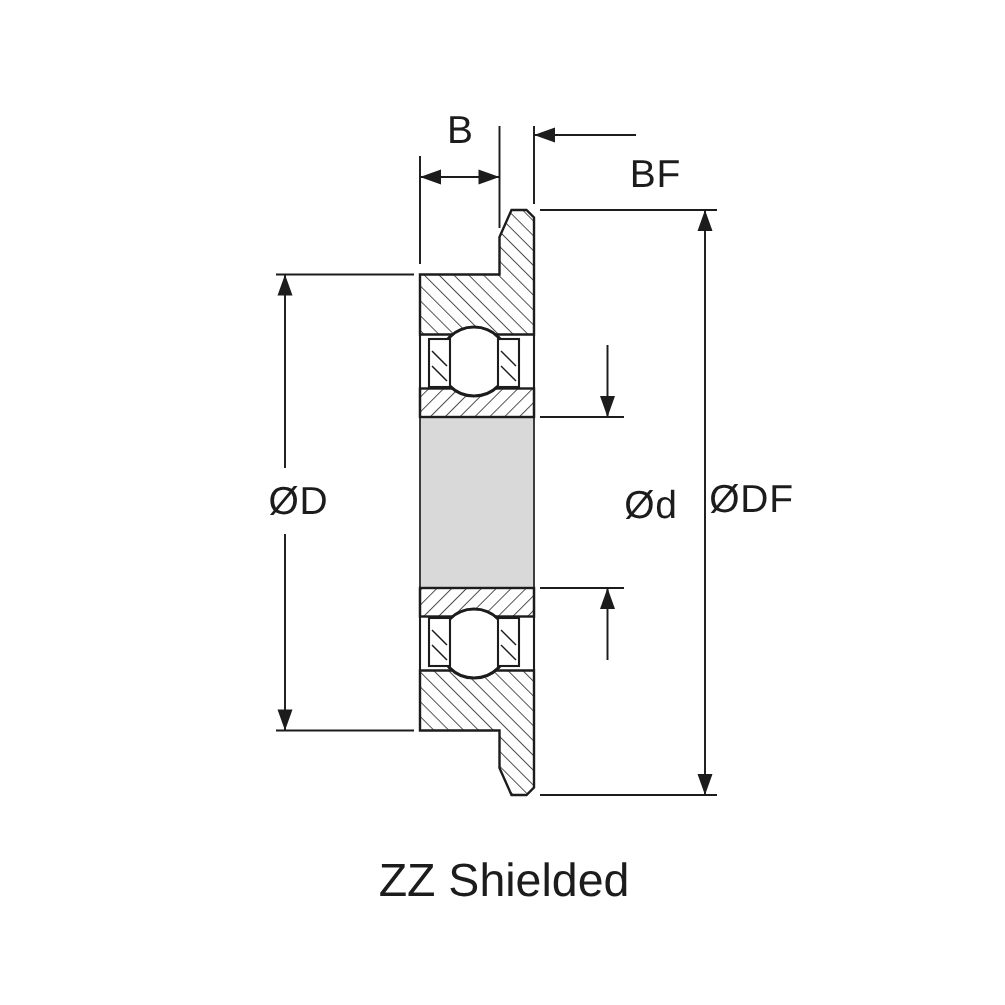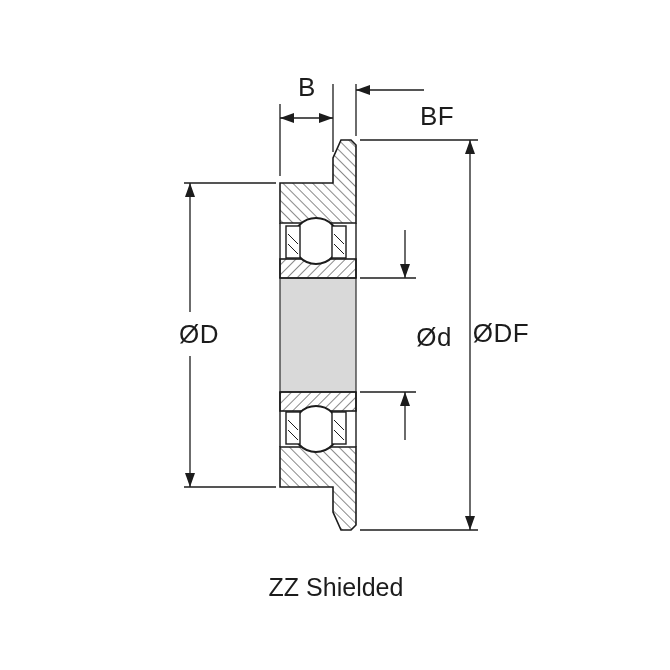--- a/index.html
+++ b/index.html
@@ -18,21 +18,21 @@
     position:absolute;
     transform:translate(-50%,-50%);
     font-size:26px;
     color:var(--line-color,#1c1c1c);
     white-space:nowrap;
     letter-spacing:0.5px;
   }
   .caption{
     position:absolute;
     transform:translate(-50%,-50%);
-    font-size:25px;
+    font-size:31px;
     color:var(--line-color,#1c1c1c);
     white-space:nowrap;
   }
 </style>
 </head>
 <body style="background: rgb(255, 255, 255);">
 
 <div id="canvas">
 
   <svg width="670" height="670" viewBox="0 0 670 670">

